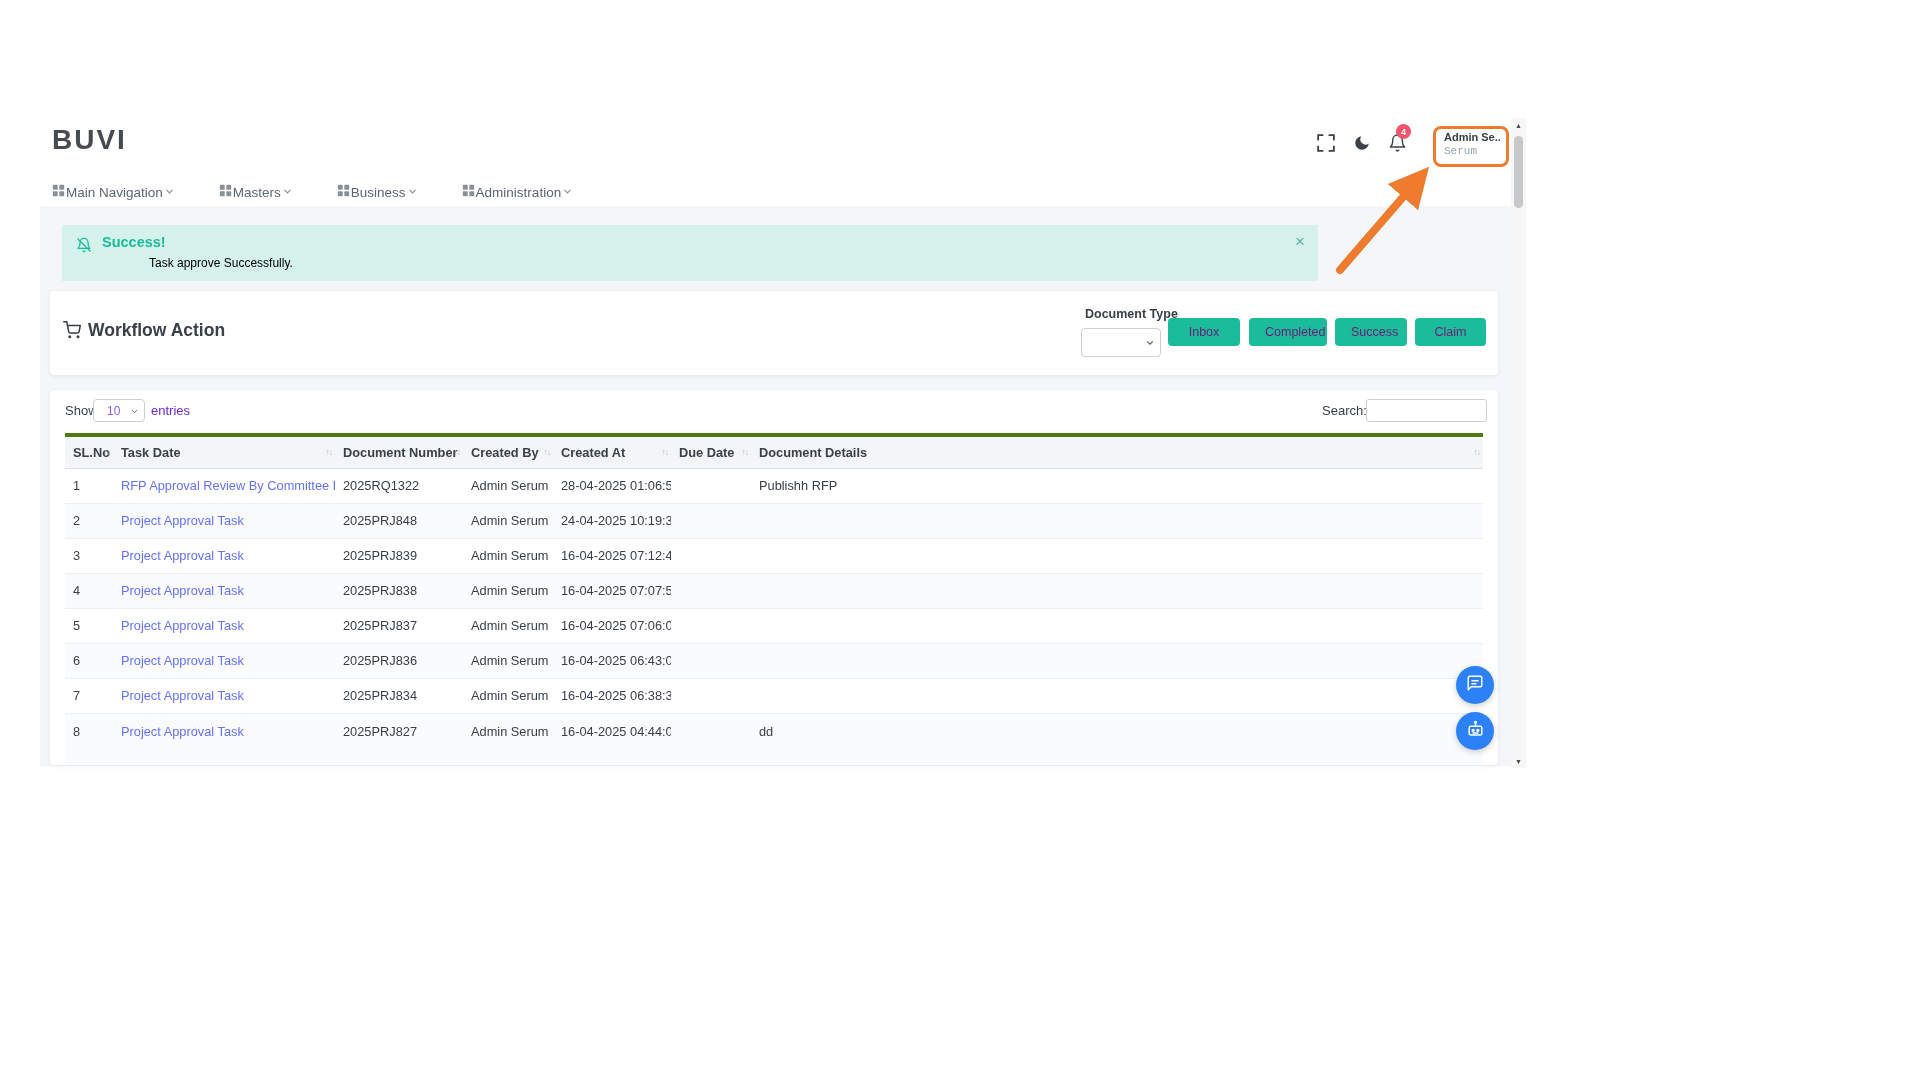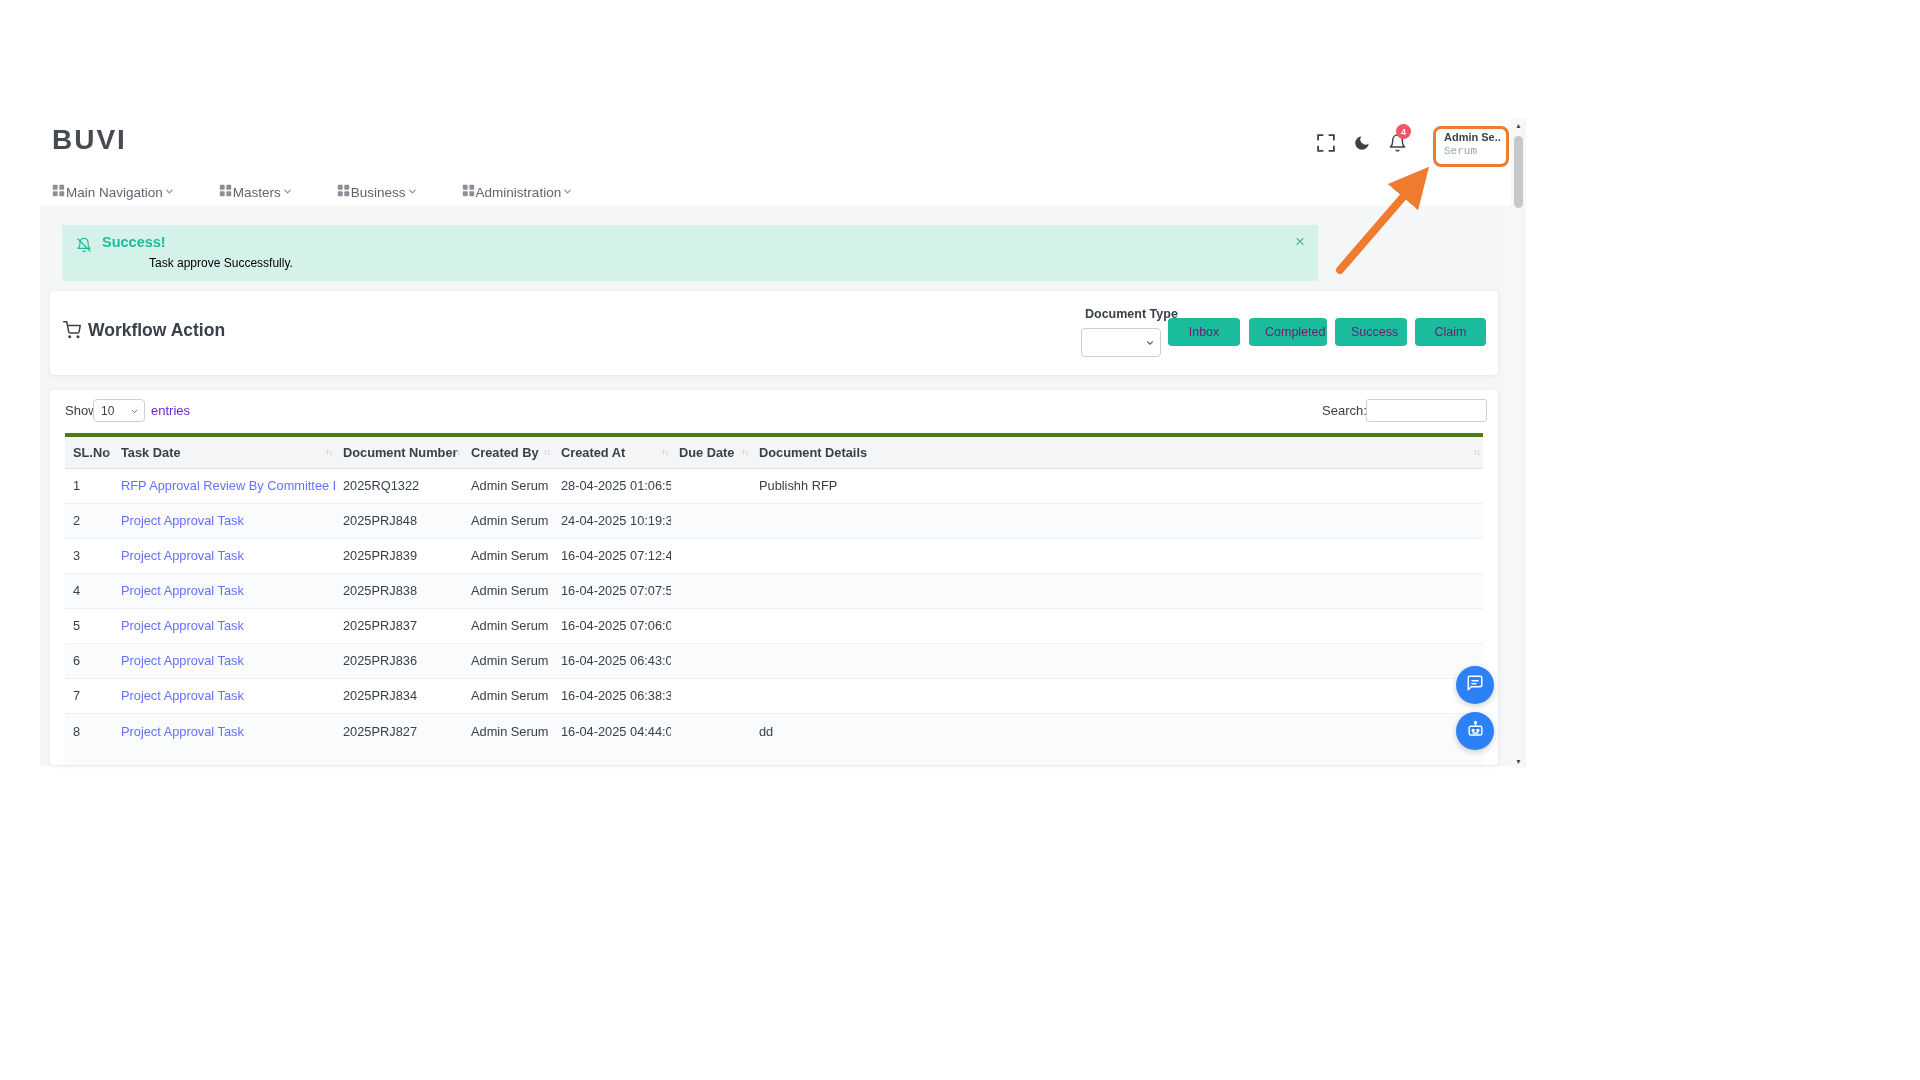--- a/index.html
+++ b/index.html
@@ -28,21 +28,21 @@
   .alert-ico{position:absolute;left:14px;top:12px;}
   
   .card{position:absolute;background:#fff;border-radius:4px;box-shadow:0 1px 4px rgba(50,58,70,.09);}
   .card1{left:50px;top:291px;width:1448px;height:84px;}
   .card2{left:50px;top:390px;width:1448px;height:375px;overflow:hidden;}
   .wf-title{position:absolute;left:38px;top:29px;font-size:17.5px;font-weight:700;color:#3a4049;}
   .cart-ico{position:absolute;left:13px;top:30px;}
   .doc-type-label{position:absolute;left:1035px;top:16px;font-size:12.5px;font-weight:600;color:#3a4049;}
   .select-wrap{position:absolute;box-sizing:border-box;}
   .select-wrap select{width:100%;height:100%;border:1px solid #cbd0d5;border-radius:4px;background:#fff;
-    -webkit-appearance:none;appearance:none;font-size:12px;color:#404040;padding:0 18px 0 7px;font-family:inherit;}
+    -webkit-appearance:none;appearance:none;font-size:12px;color:#8b5cf6;padding:0 18px 0 13px;font-family:inherit;}
   .select-wrap .chev{position:absolute;right:6px;top:50%;transform:translateY(-50%);pointer-events:none;}
   .dt-select{left:1031px;top:37px;width:80px;height:29px;}
   .btn{position:absolute;top:27px;height:28px;border:none;border-radius:4px;background:#1abc9c;color:#701a75;
     font-size:12.5px;font-family:inherit;cursor:pointer;padding:0 16px;}
   
   .show-label{position:absolute;left:15px;top:13px;font-size:13px;color:#3a4049;}
   .size-select{left:43px;top:9px;width:52px;height:23px;}
   .entries-label{position:absolute;left:101px;top:13px;font-size:13px;color:#6d28d9;}
   .search-label{position:absolute;left:1272px;top:13px;font-size:13px;color:#3a4049;}
   .search-input{position:absolute;left:1316px;top:9px;width:121px;height:23px;border:1px solid #ccd1d6;border-radius:3px;

